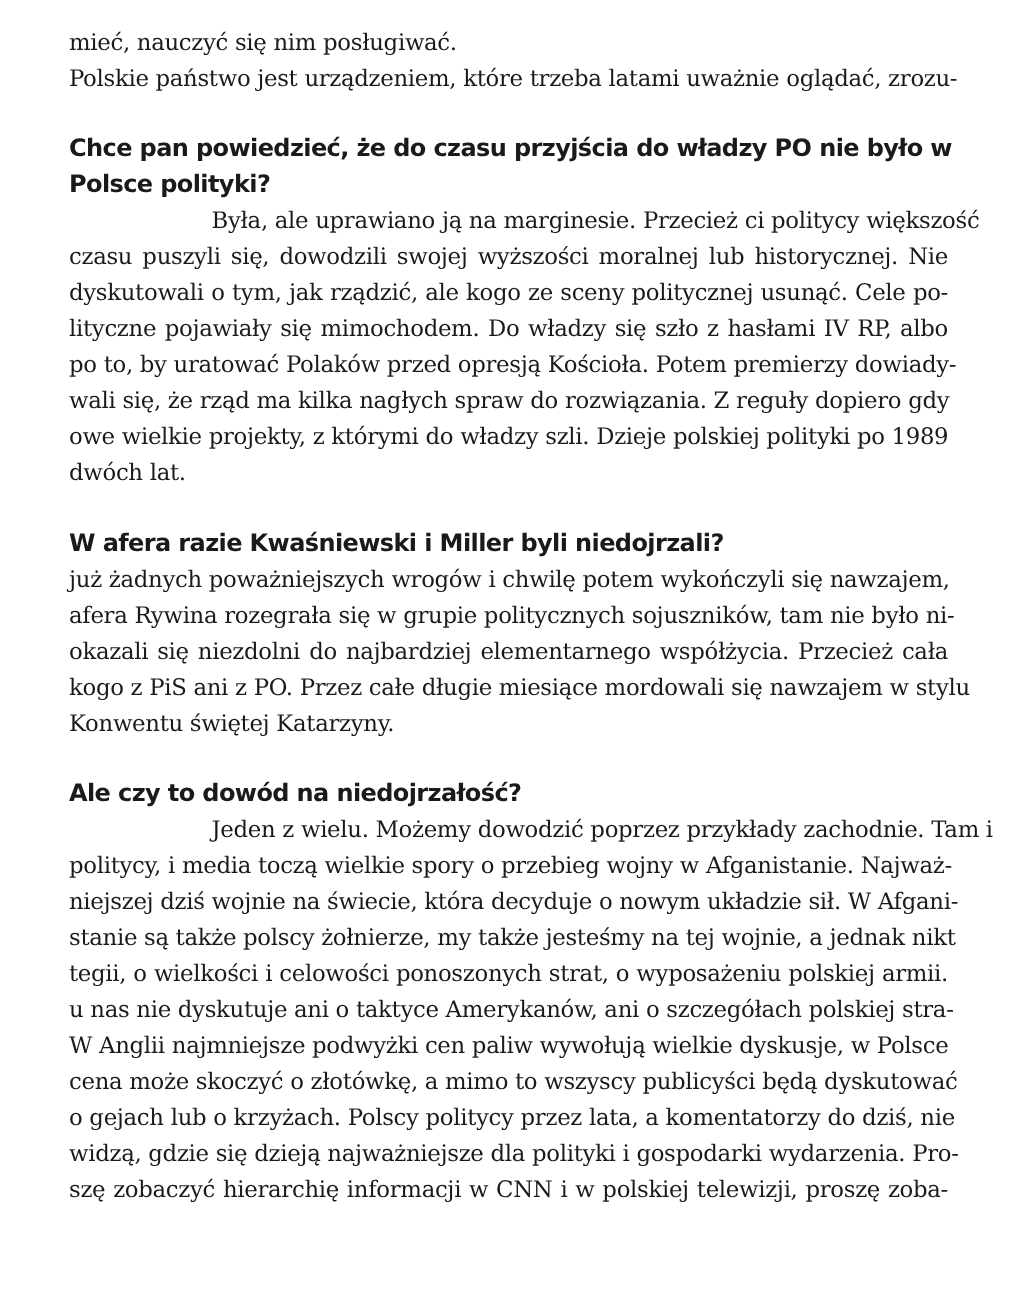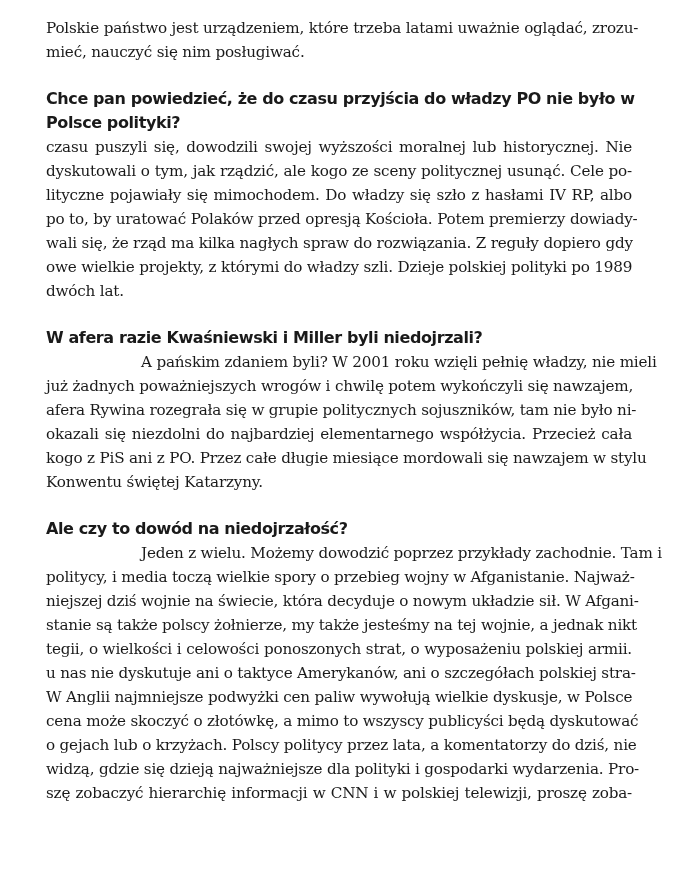--- a/index.html
+++ b/index.html
@@ -23,49 +23,49 @@
   }
   .gap { height: 23px; }
   .block { display: block; }
 </style>
 </head>
 <body>
 
 <div class="page">
 
   <div class="block">
+    <span class="line last">mieć, nauczyć się nim posługiwać.</span>
     <span class="line">Polskie państwo jest urządzeniem, które trzeba latami uważnie oglądać, zrozu-</span>
-    <span class="line last">mieć, nauczyć się nim posługiwać.</span>
   </div>
 
   <div class="gap"></div>
 
   <div class="block">
     <span class="line last question">Chce pan powiedzieć, że do czasu przyjścia do władzy PO nie było w</span>
     <span class="line last question">Polsce polityki?</span>
   </div>
 
   <div class="block">
+    <span class="line indent">Była, ale uprawiano ją na marginesie. Przecież ci politycy większość</span>
     <span class="line">czasu puszyli się, dowodzili swojej wyższości moralnej lub historycznej. Nie</span>
     <span class="line">dyskutowali o tym, jak rządzić, ale kogo ze sceny politycznej usunąć. Cele po-</span>
     <span class="line">lityczne pojawiały się mimochodem. Do władzy się szło z hasłami IV RP, albo</span>
     <span class="line">po to, by uratować Polaków przed opresją Kościoła. Potem premierzy dowiady-</span>
     <span class="line">wali się, że rząd ma kilka nagłych spraw do rozwiązania. Z reguły dopiero gdy</span>
     <span class="line">owe wielkie projekty, z którymi do władzy szli. Dzieje polskiej polityki po 1989</span>
     <span class="line last">dwóch lat.</span>
   </div>
 
   <div class="gap"></div>
 
   <div class="block">
     <span class="line last question">W afera razie Kwaśniewski i Miller byli niedojrzali?</span>
   </div>
 
   <div class="block">
-    <span class="line indent">A pańskim zdaniem byli? W 2001 roku wzięli pełnię władzy, nie mieli</span>
     <span class="line">już żadnych poważniejszych wrogów i chwilę potem wykończyli się nawzajem,</span>
     <span class="line">afera Rywina rozegrała się w grupie politycznych sojuszników, tam nie było ni-</span>
     <span class="line">okazali się niezdolni do najbardziej elementarnego współżycia. Przecież cała</span>
     <span class="line">kogo z PiS ani z PO. Przez całe długie miesiące mordowali się nawzajem w stylu</span>
     <span class="line last">Konwentu świętej Katarzyny.</span>
   </div>
 
   <div class="gap"></div>
 
   <div class="block">

